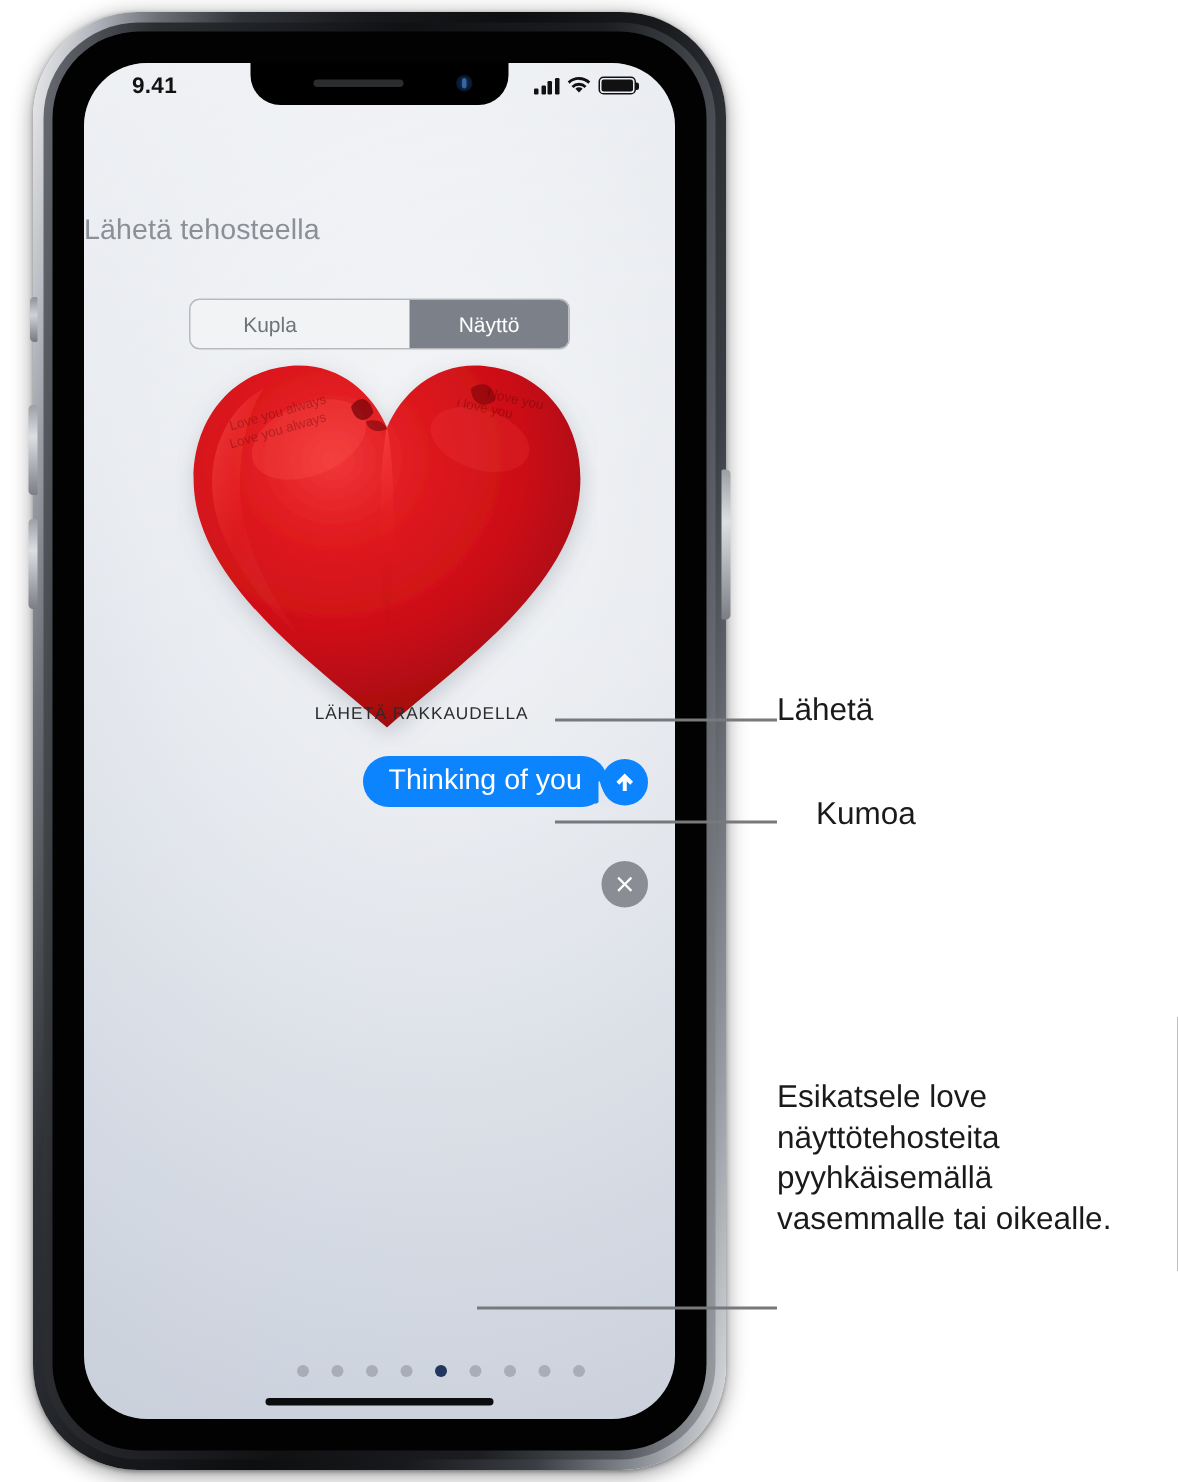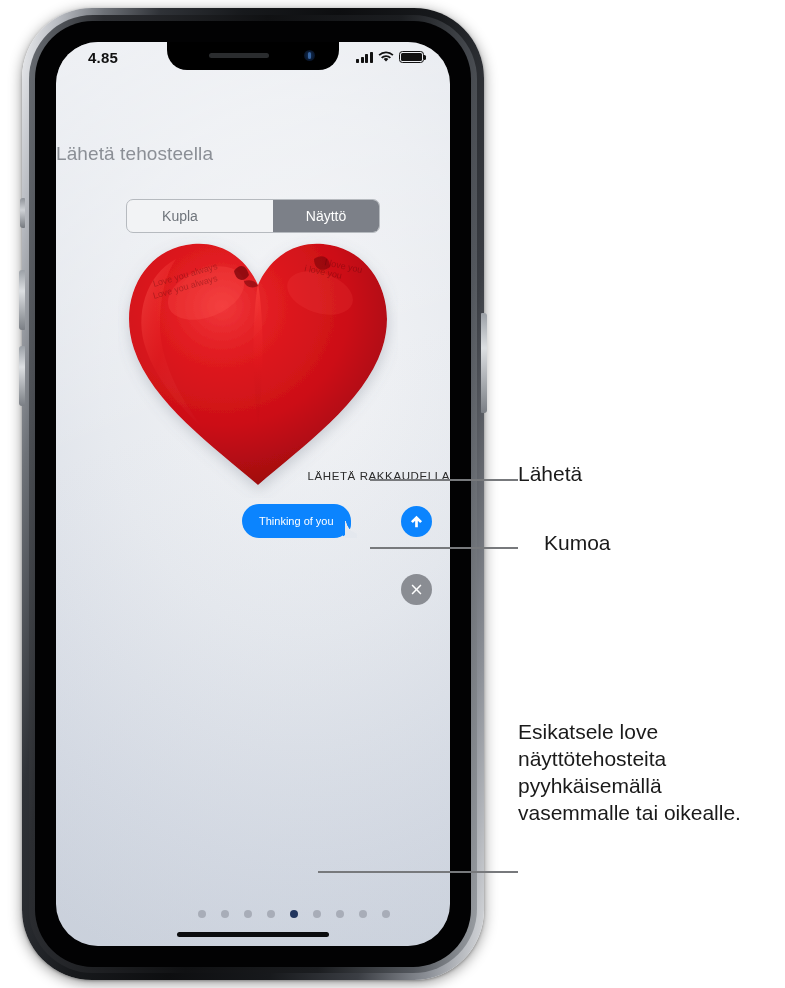--- a/index.html
+++ b/index.html
@@ -217,38 +217,38 @@
     position: absolute;
     left: 62px; top: 181px;
     width: 280px; height: 275px;
   }
   .heart-svg { width: 100%; height: 100%; display:block; }
 
   .effect-caption {
     position: absolute;
     left: 0; right: 0;
     top: 428px;
-    text-align: right;
+    text-align: center;
     font-size: 11.5px;
     letter-spacing: 0.6px;
     color: #2b2b2b;
     padding-left: 56px;
   }
 
   
   .bubble {
     position: absolute;
     left: 186px; top: 462px;
     height: 34px;
     padding: 0 17px;
     display: flex;
     align-items: center;
     background: #0b84fe;
     color: #fff;
-    font-size: 11px;
+    font-size: 19px;
     border-radius: 17px;
     white-space: nowrap;
   }
   .bubble::after {
     content:"";
     position:absolute;
     right: -5px; bottom: 0;
     width: 16px; height: 17px;
     background: #0b84fe;
     border-bottom-left-radius: 14px 12px;
@@ -364,21 +364,21 @@
   <div id="screen">
 
     <div class="screen-sheen"></div>
 
     <div class="notch">
       <div class="notch-speaker"></div>
       <div class="notch-cam"></div>
     </div>
 
     <div class="statusbar">
-      <div class="sb-time">4.85</div>
+      <div class="sb-time">9.41</div>
       <div class="sb-right">
         <div class="sb-bars">
           <i></i>
             <i></i>
             <i></i>
             <i></i>
         </div>
         <svg class="sb-wifi" viewBox="0 0 16 12">
           <path d="M8 10.6 5.6 8.1a3.4 3.4 0 0 1 4.8 0Z" fill="#111"></path>
           <path d="M8 6.1c1.4 0 2.7.55 3.7 1.5l1.3-1.35A7.1 7.1 0 0 0 8 4.2a7.1 7.1 0 0 0-5 2.05L4.3 7.6A5.2 5.2 0 0 1 8 6.1Z" fill="#111"></path>

